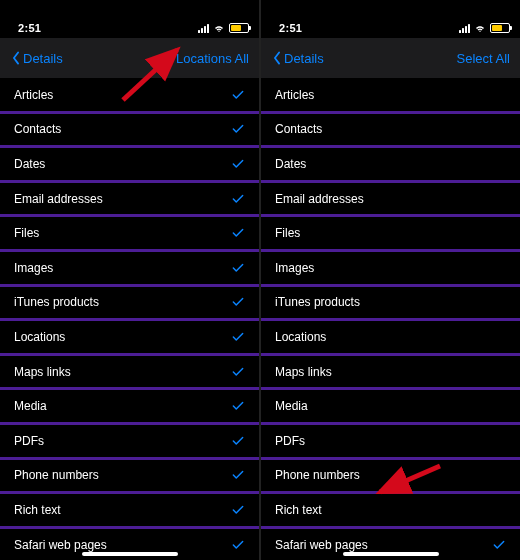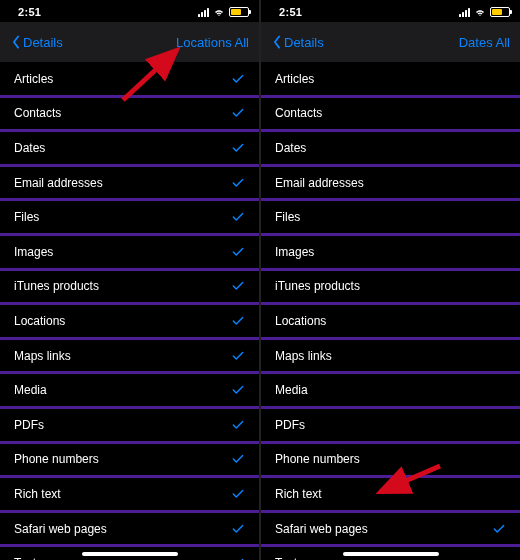--- a/index.html
+++ b/index.html
@@ -1,18 +1,18 @@
 <!DOCTYPE html>
 <html><head>
 <meta charset="utf-8">
 <style>
   html,body{margin:0;padding:0;background:#111;font-family:-apple-system,Helvetica,Arial,sans-serif;}
   .canvas{width:520px;height:560px;background:#222;display:flex;gap:2px;position:relative;}
   .phone{flex:1;background:#000;height:560px;overflow:hidden;position:relative;}
-  .status-bar{height:20px;display:flex;justify-content:space-between;align-items:center;padding:2px 10px 0 18px;color:#fff;font-size:11px;font-weight:600;}
+  .status-bar{height:20px;display:flex;justify-content:space-between;align-items:center;padding:18px 10px 0 18px;color:#fff;font-size:11px;font-weight:600;}
   .status-left{letter-spacing:0.3px;}
   .status-right{display:flex;align-items:center;gap:4px;}
   .signal{display:inline-flex;gap:1px;align-items:flex-end;}
   .signal i{width:2px;background:#fff;display:inline-block;border-radius:0.5px;}
   .signal i:nth-child(1){height:3px;}
   .signal i:nth-child(2){height:5px;}
   .signal i:nth-child(3){height:7px;}
   .signal i:nth-child(4){height:9px;}
   .wifi{width:12px;height:12px;position:relative;}
   .wifi svg{width:12px;height:12px;}
@@ -225,21 +225,21 @@
     </div>
     <div class="nav-bar">
       <span class="nav-back">
         <span class="chev">
           <svg viewBox="0 0 12 20">
               <path d="M9 2L3 10l6 8" stroke="#0a84ff" stroke-width="2.5" fill="none" stroke-linecap="round" stroke-linejoin="round"></path>
             </svg>
         </span>
         <span>Details</span>
       </span>
-      <span class="nav-action">Dates All</span>
+      <span class="nav-action">Select All</span>
     </div>
     <div class="list" id="list-right">
         <div class="row">
           <span class="label">Articles</span>
         </div>
         <div class="row">
           <span class="label">Contacts</span>
         </div>
         <div class="row">
           <span class="label">Dates</span>

